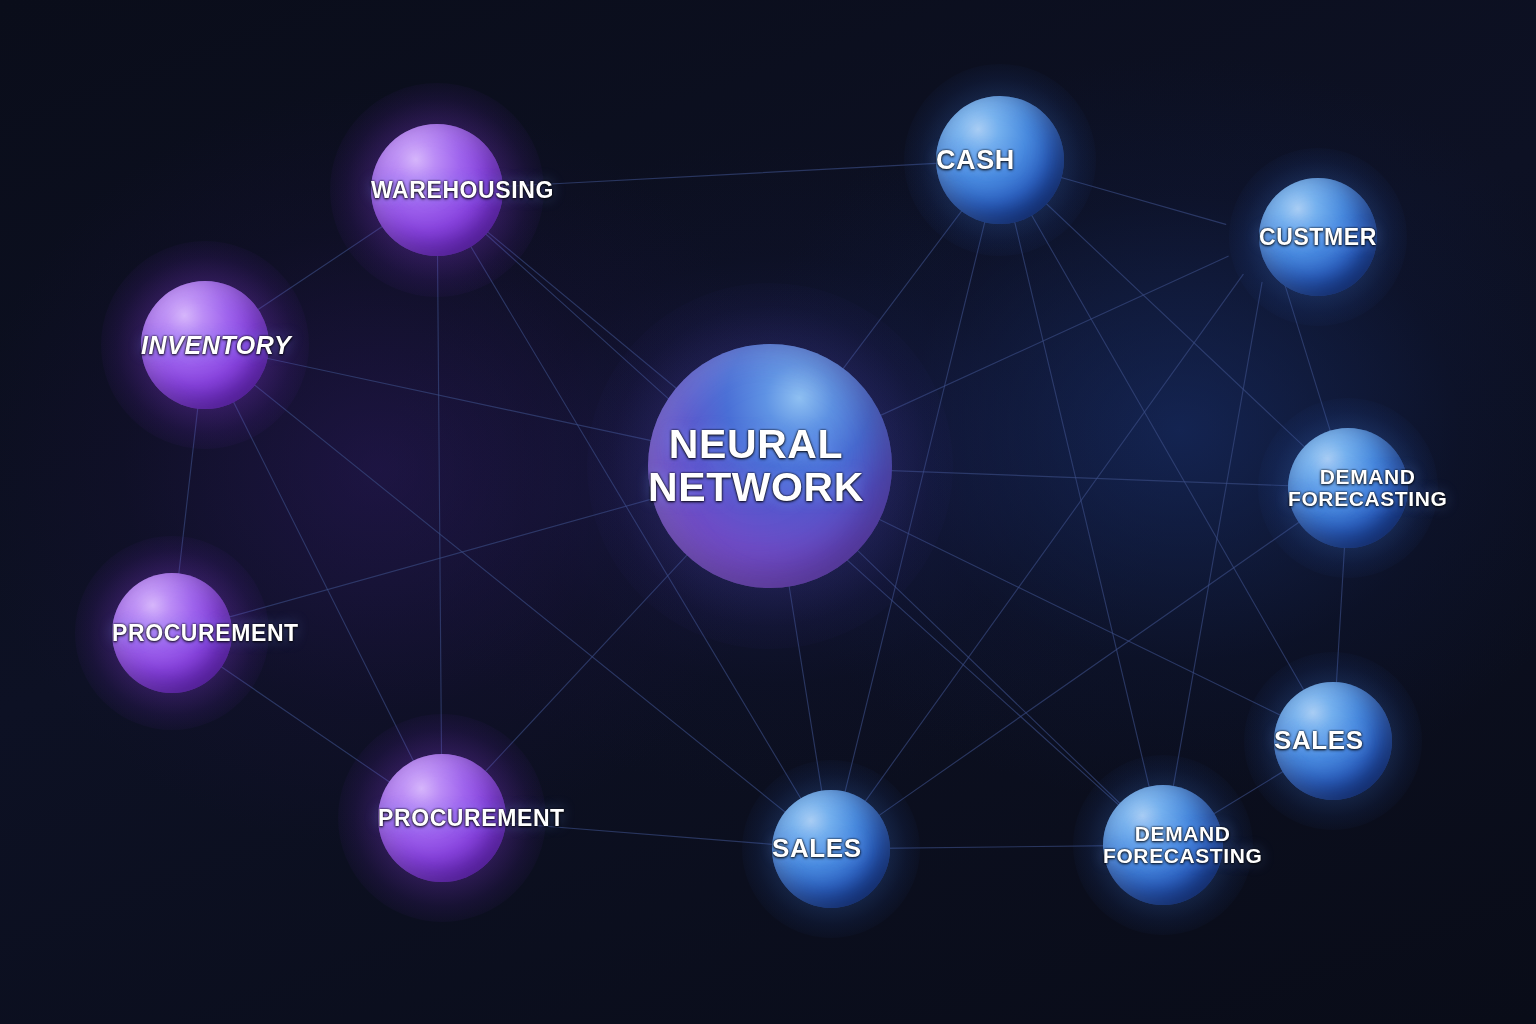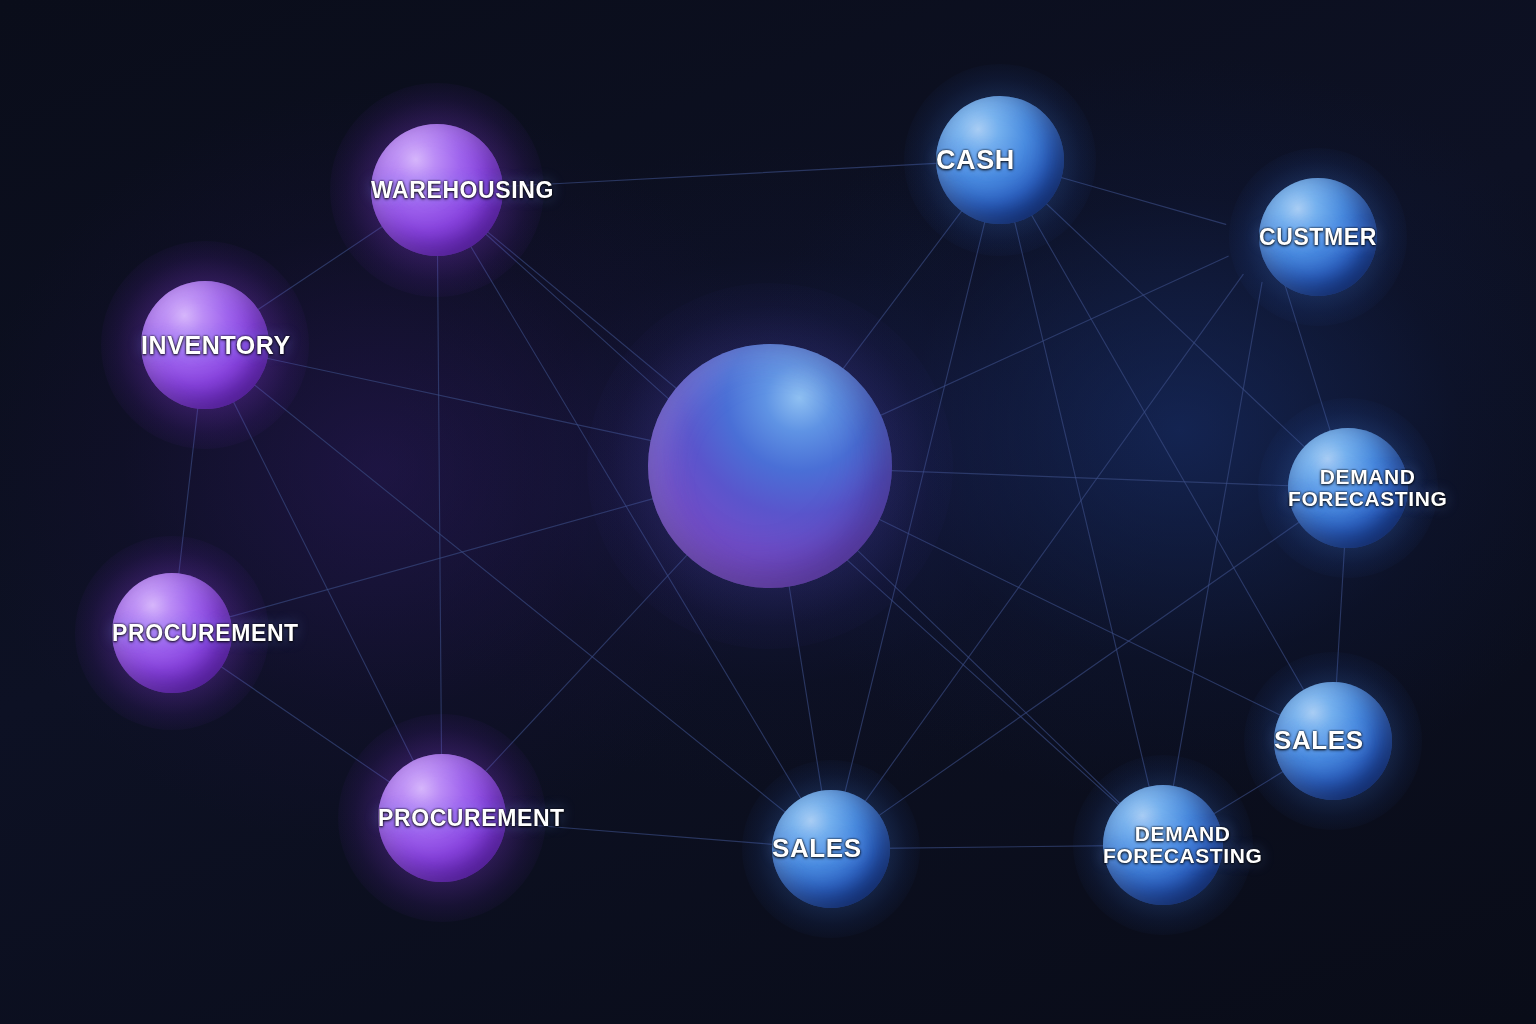--- a/index.html
+++ b/index.html
@@ -154,30 +154,31 @@
       <line x1="1309.6285909895014" y1="514.7931888835396" x2="868.7318855269903" y2="822.6533642645194" stroke="#3c4d86" stroke-width="1.15" stroke-opacity="0.62" stroke-linecap="round"></line>
       <line x1="1293.7433907895295" y1="765.015807987582" x2="1202.9219754682751" y2="820.5771444194082" stroke="#3c4d86" stroke-width="1.15" stroke-opacity="0.62" stroke-linecap="round"></line>
       <line x1="1116.2033963496542" y1="845.5638145018114" x2="877.0166602561733" y2="848.4455824065521" stroke="#3c4d86" stroke-width="1.15" stroke-opacity="0.62" stroke-linecap="round"></line>
       <line x1="475.2228681840464" y1="224.4848190916672" x2="1128.2519380145034" y2="813.6501644621208" stroke="#3c4d86" stroke-width="1.15" stroke-opacity="0.62" stroke-linecap="round"></line>
       <line x1="243.8838229669807" y1="376.30582551974163" x2="795.1539757023147" y2="820.1399420989882" stroke="#3c4d86" stroke-width="1.15" stroke-opacity="0.62" stroke-linecap="round"></line>
     </svg>
   <div id="nodes">
       <div class="node hub" style="left: 648px; top: 344px; width: 244px; height: 244px;">
         <div class="halo" style="left: -61px; top: -61px; width: 366px; height: 366px;"></div>
         <div class="orb"></div>
+        <div class="label two-line" style="font-size: 41px;">NEURAL<br>NETWORK</div>
       </div>
       <div class="node purple" style="left: 371px; top: 124px; width: 132px; height: 132px;">
         <div class="halo" style="left: -41px; top: -41px; width: 214px; height: 214px;"></div>
         <div class="orb"></div>
         <div class="label" style="font-size: 23px;">WAREHOUSING</div>
       </div>
       <div class="node purple" style="left: 141px; top: 281px; width: 128px; height: 128px;">
         <div class="halo" style="left: -40px; top: -40px; width: 208px; height: 208px;"></div>
         <div class="orb"></div>
-        <div class="label" style="font-size: 25px;">INVENTORY</div>
+        <div class="label" style="font-size: 25px; font-style: italic;">INVENTORY</div>
       </div>
       <div class="node purple" style="left: 112px; top: 573px; width: 120px; height: 120px;">
         <div class="halo" style="left: -37px; top: -37px; width: 194px; height: 194px;"></div>
         <div class="orb"></div>
         <div class="label" style="font-size: 23px;">PROCUREMENT</div>
       </div>
       <div class="node purple" style="left: 378px; top: 754px; width: 128px; height: 128px;">
         <div class="halo" style="left: -40px; top: -40px; width: 208px; height: 208px;"></div>
         <div class="orb"></div>
         <div class="label" style="font-size: 23px;">PROCUREMENT</div>

